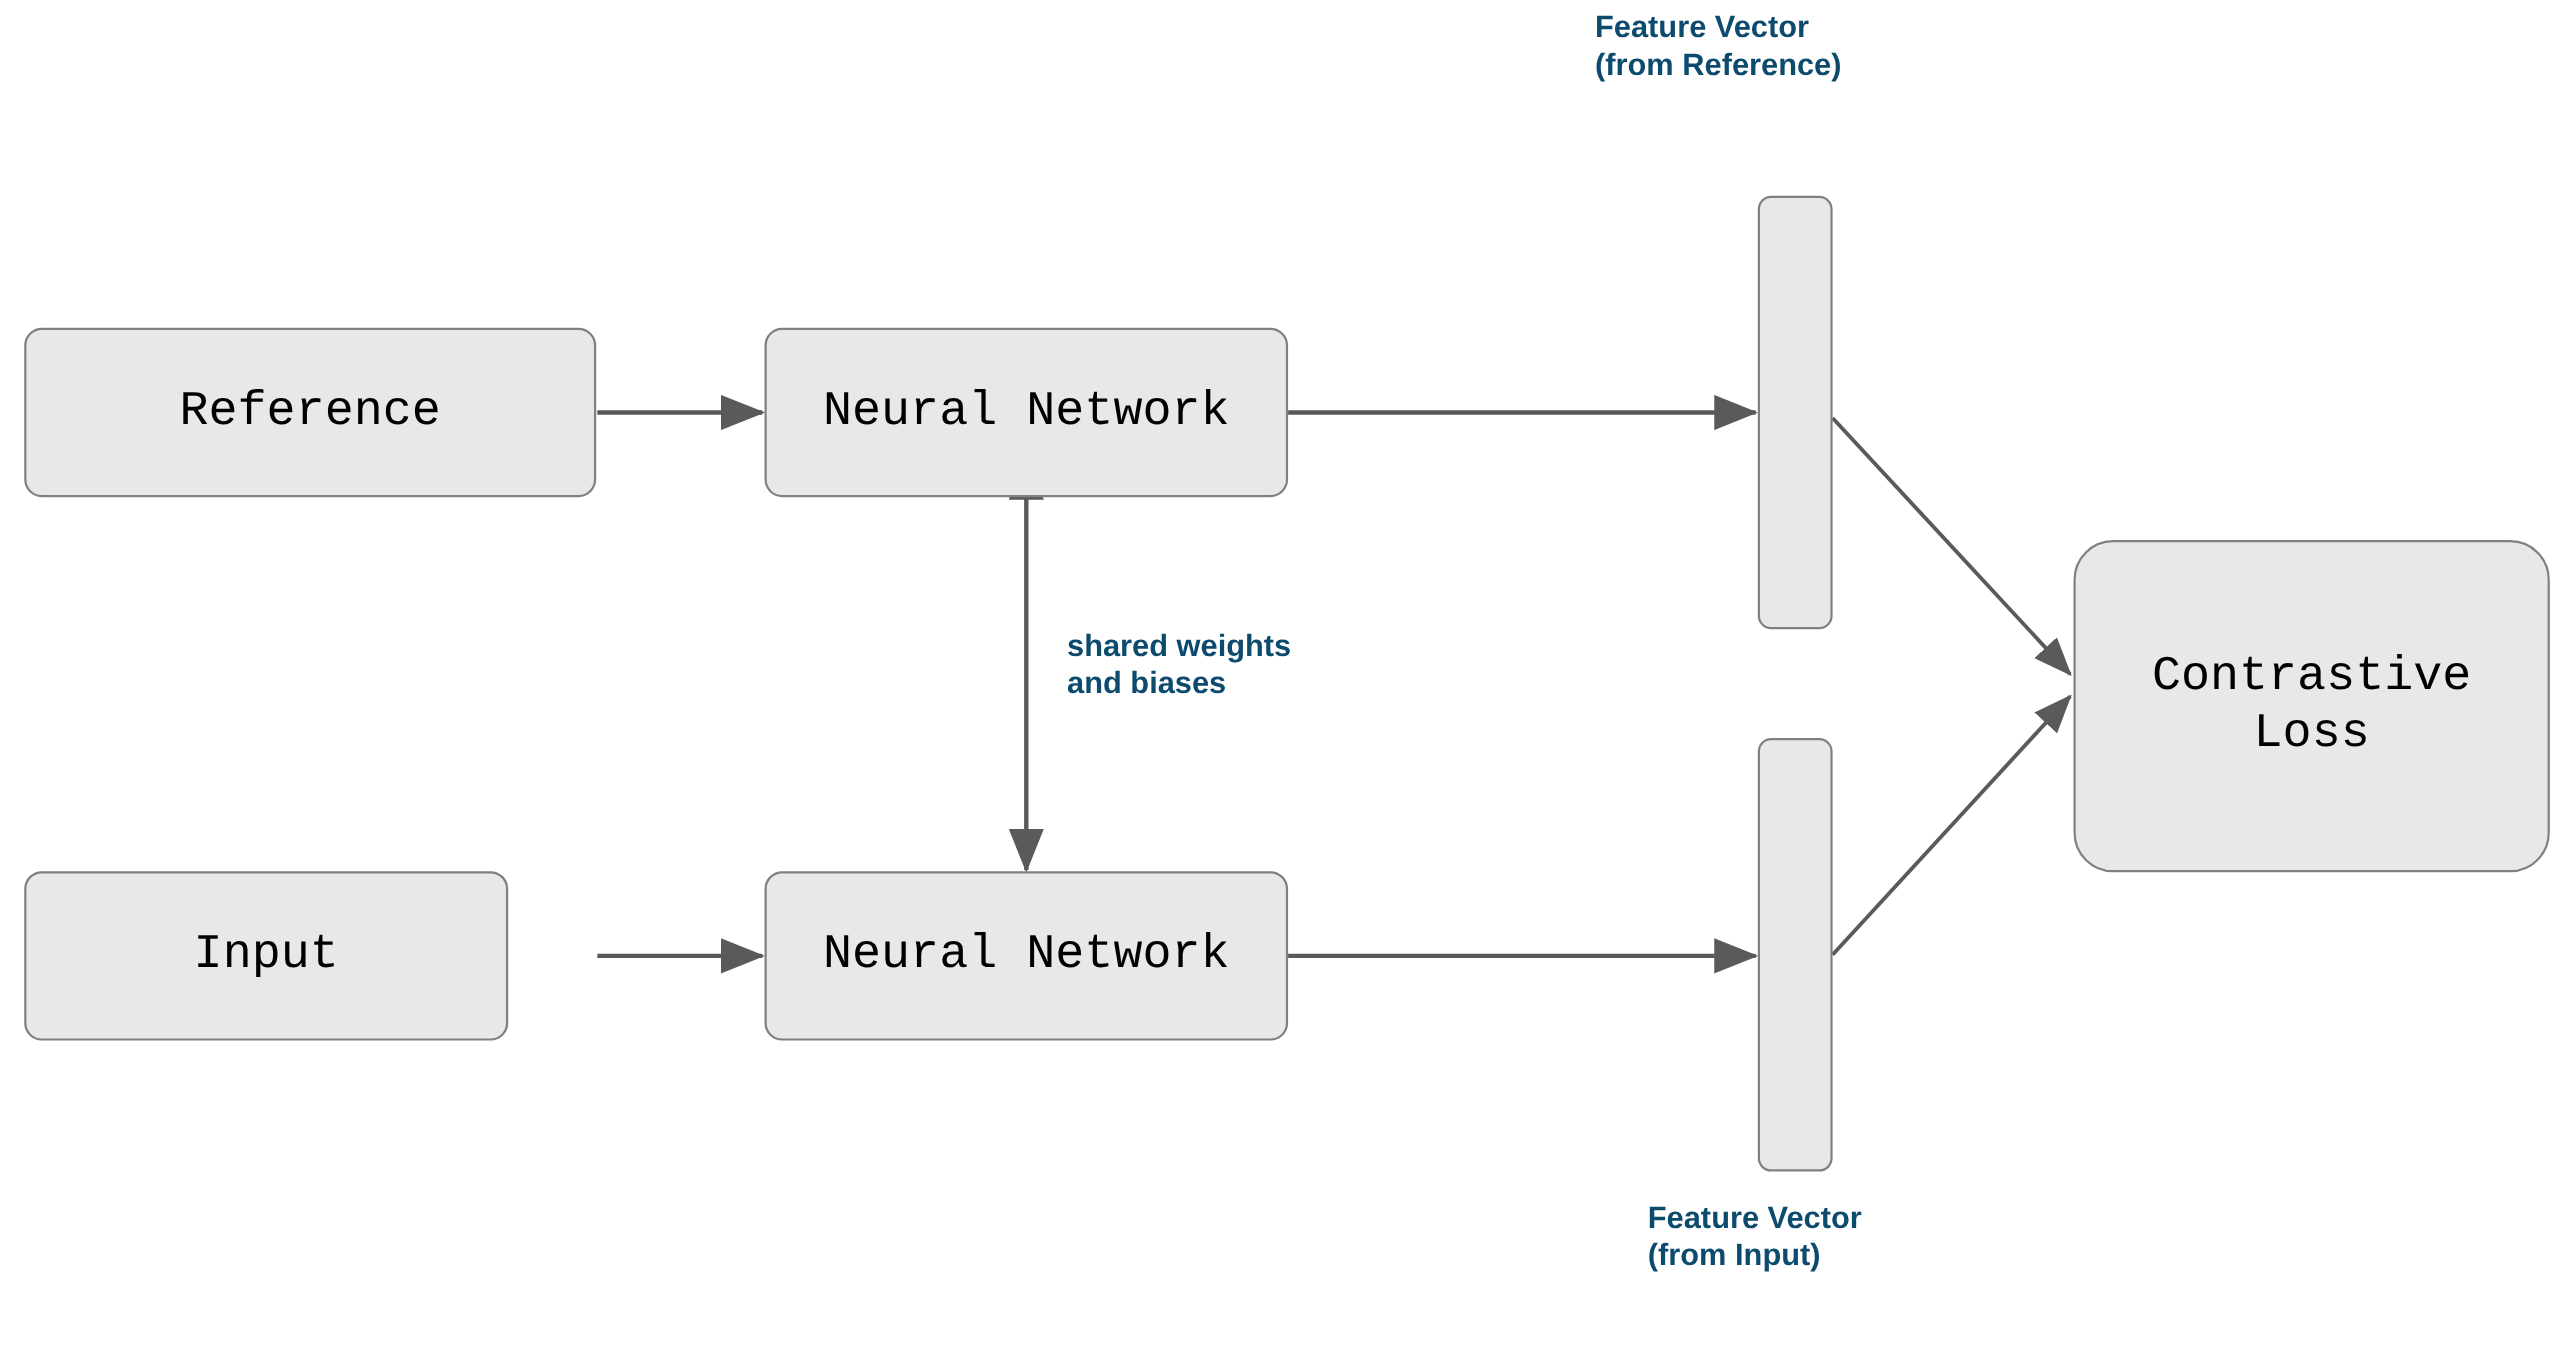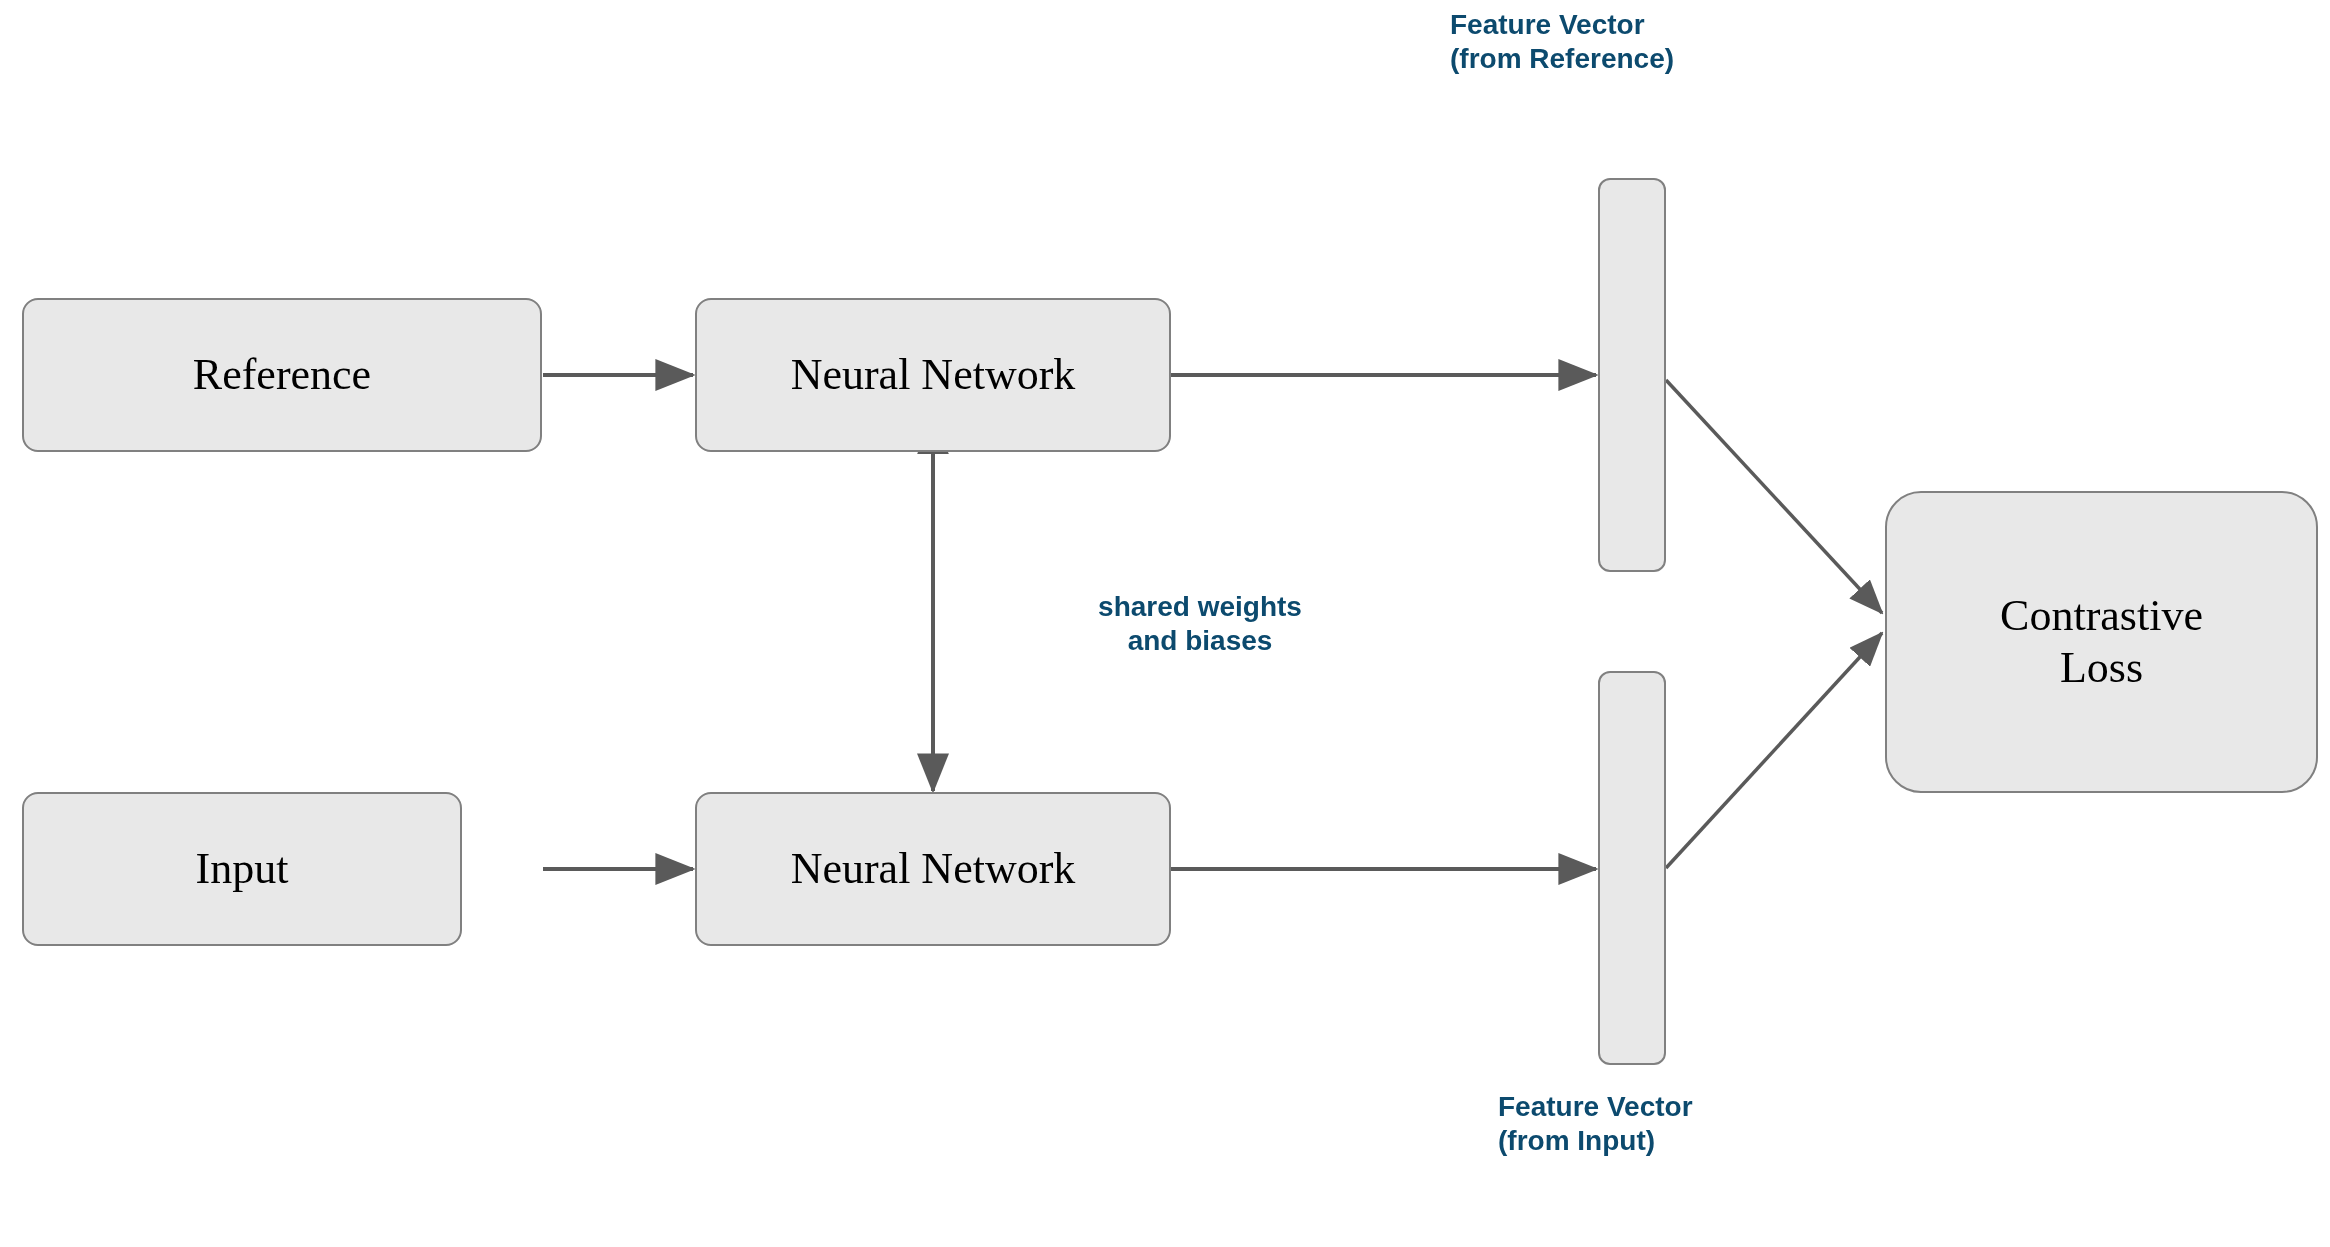--- a/index.html
+++ b/index.html
@@ -18,21 +18,21 @@
   .node {
     position: absolute;
     box-sizing: border-box;
     background: #e8e8e8;
     border: 2px solid #808080;
     display: flex;
     align-items: center;
     justify-content: center;
     text-align: center;
     color: #000000;
-    font-family: Liberation Serif, serif;
+    font-family: Liberation Mono, monospace;
     font-size: 44px;
     line-height: 1.18;
     white-space: pre-line;
   }
   .node-rounded { border-radius: 16px; }
   .node-pill    { border-radius: 12px; }
   .node-loss    { border-radius: 36px; }
 
   .caption {
     position: absolute;
@@ -112,16 +112,16 @@
     <span>Contrastive
 Loss</span>
   </div>
 
   <div class="caption caption-left" style="left:1450px; top:8px; width:520px;">Feature Vector
 (from Reference)</div>
 
   <div class="caption caption-left" style="left:1498px; top:1090px; width:520px;">Feature Vector
 (from Input)</div>
 
-  <div class="caption caption-left" style="left:970px; top:590px; width:460px;text-align:center;">shared weights
+  <div class="caption caption-left" style="left:970px; top:570px; width:460px;">shared weights
 and biases</div>
 
 </div>
 
 </body></html>

